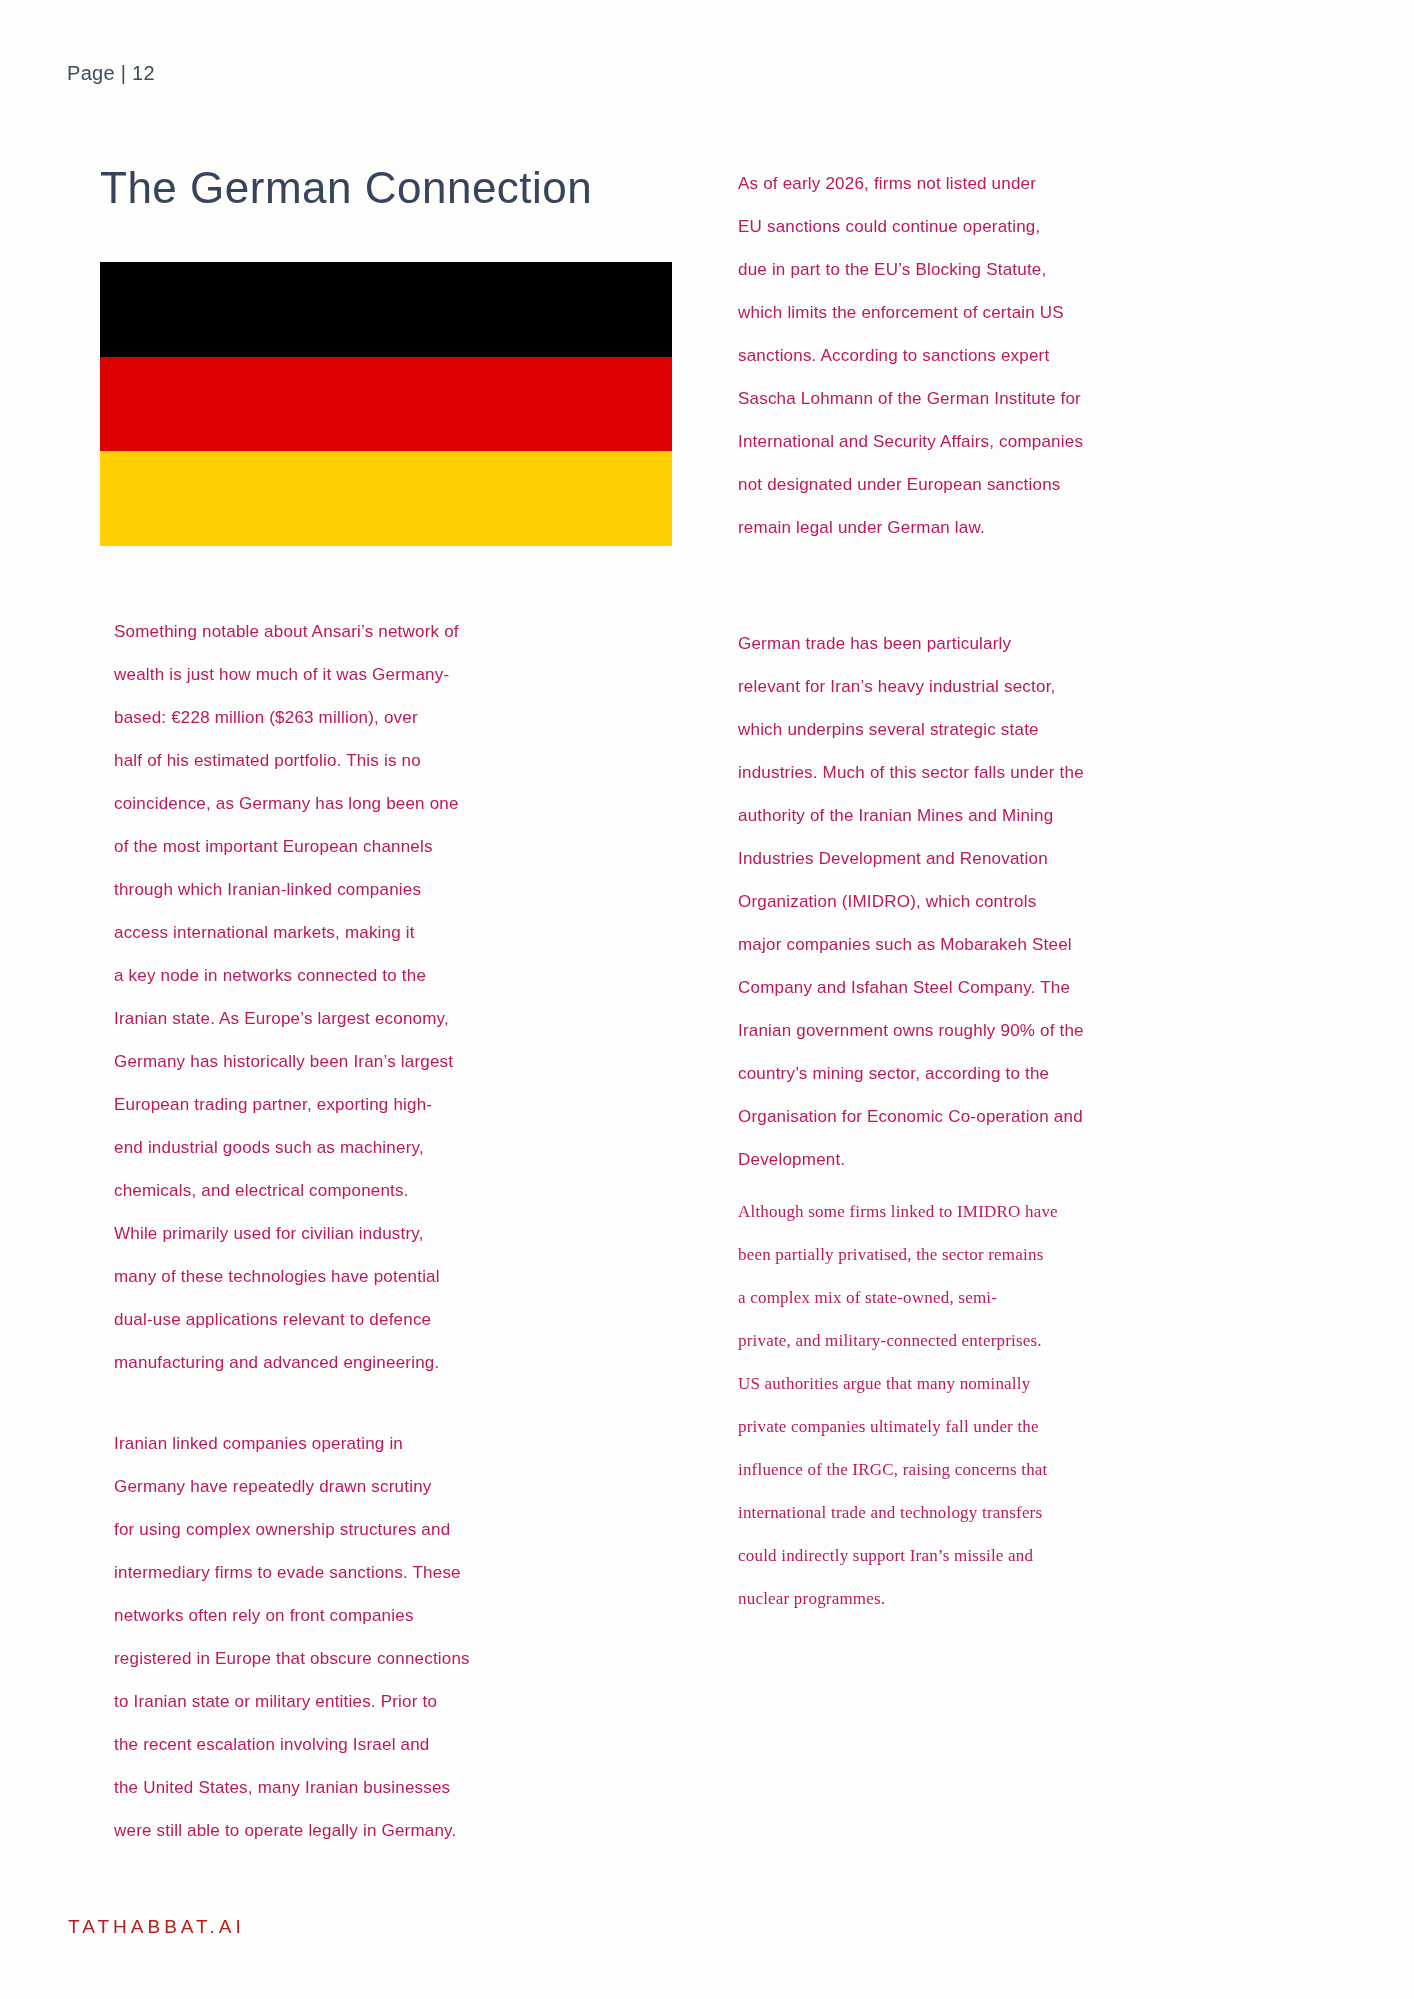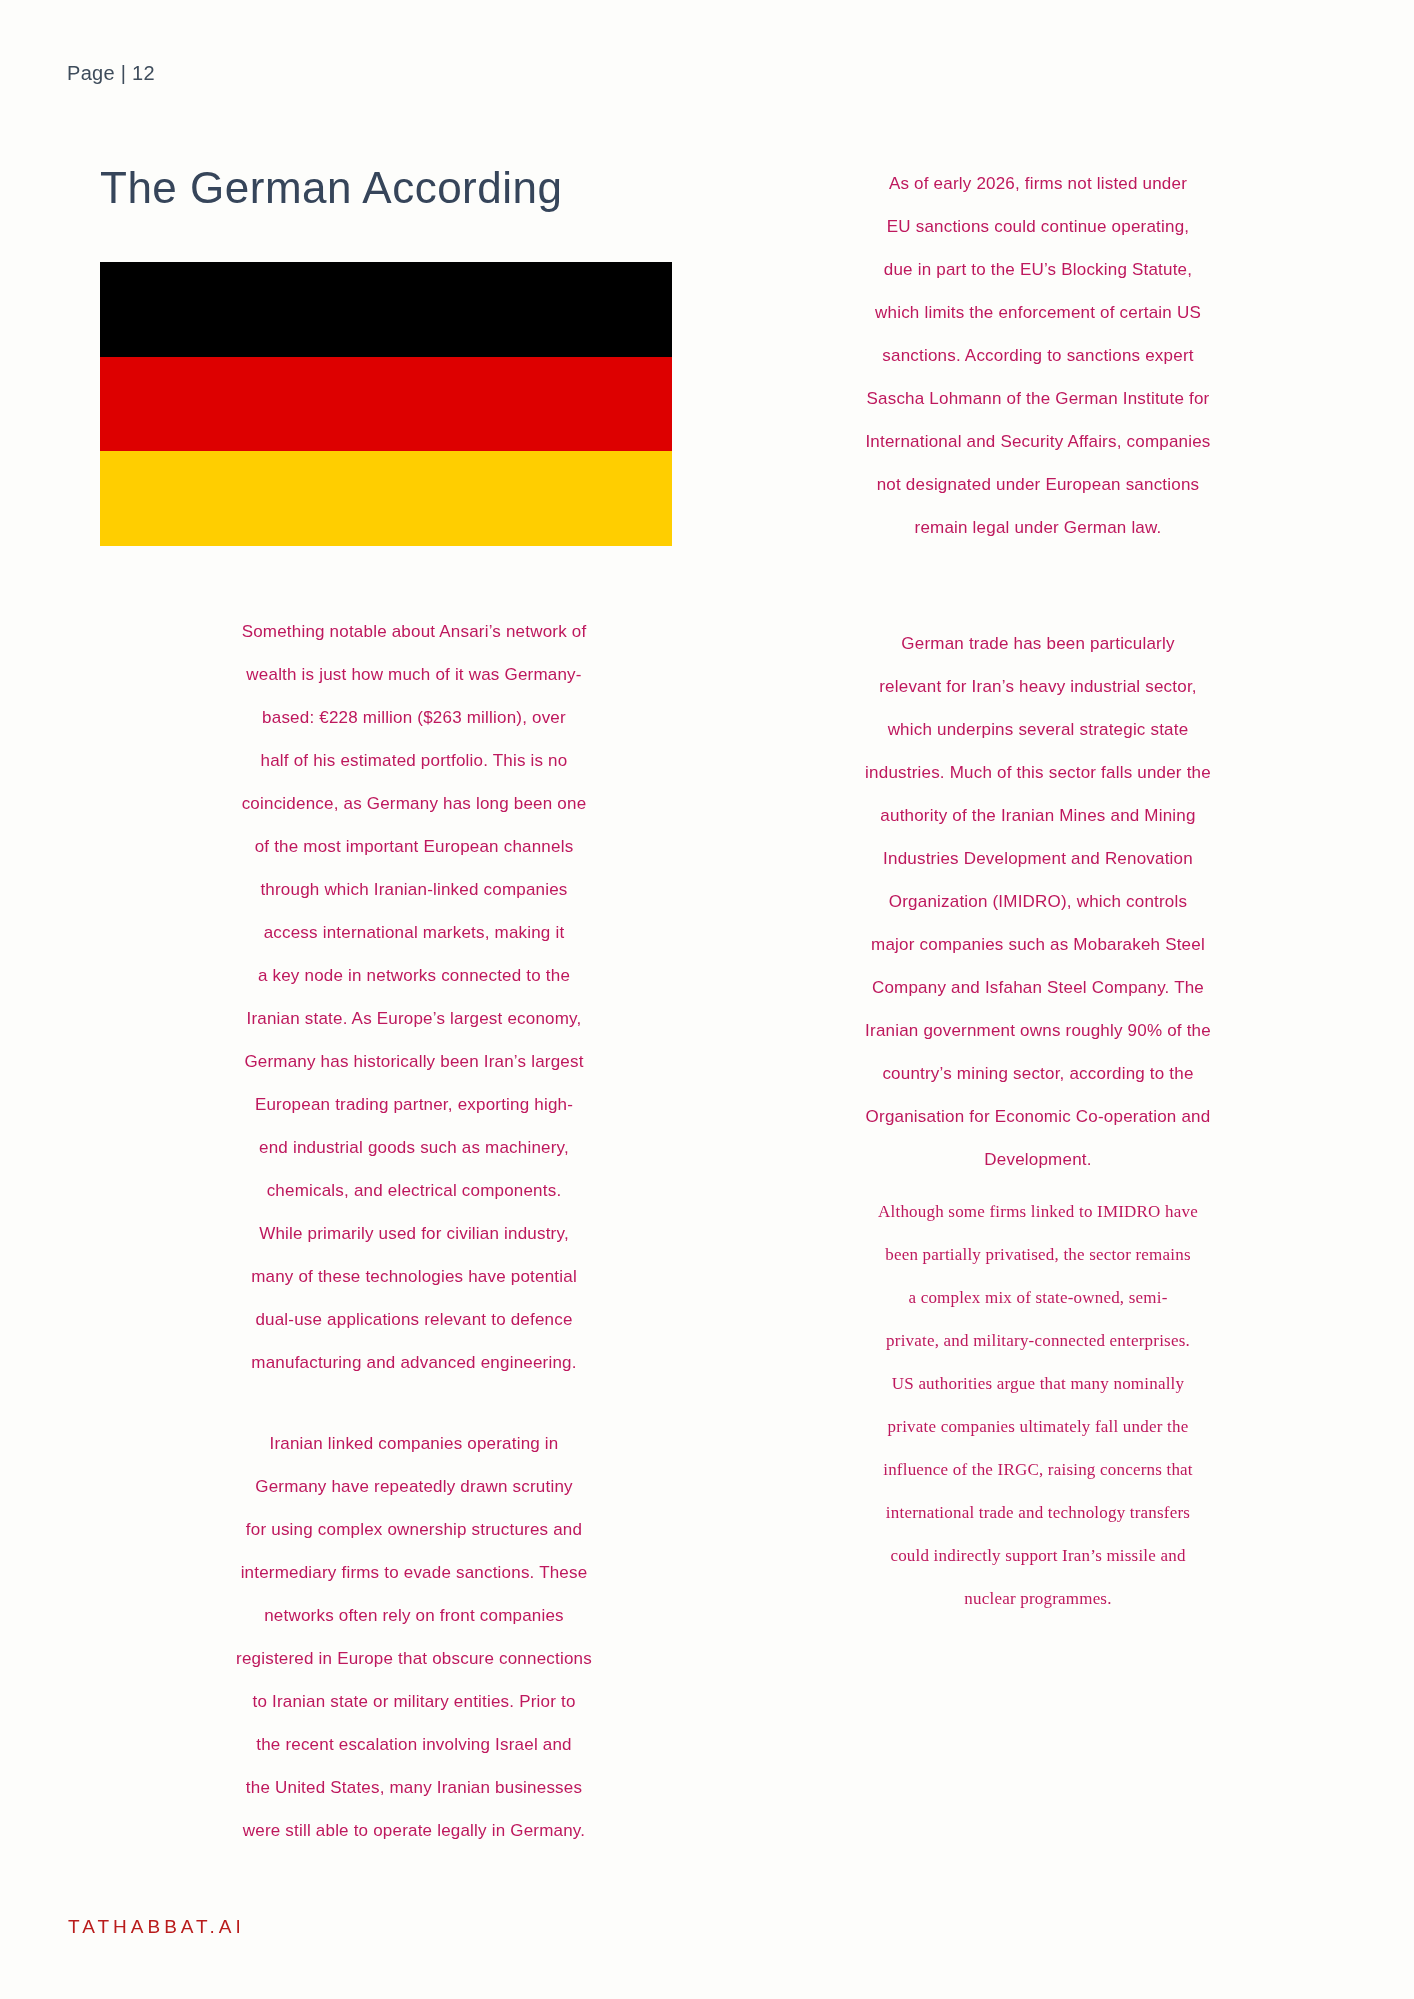--- a/index.html
+++ b/index.html
@@ -1,15 +1,15 @@
 <!DOCTYPE html>
 <html><head>
 <meta charset="utf-8">
 <style>
-  * { margin: 0; padding: 0; box-sizing: border-box; text-align: center; }
+  * { margin: 0; padding: 0; box-sizing: border-box; }
   html, body { background: #ffffff; }
   body { font-family: "Liberation Sans", sans-serif; }
 
   .page {
     position: relative;
     width: 1414px;
     height: 1999px;
     background: #fdfdfb;
     overflow: hidden;
   }
@@ -72,21 +72,21 @@
     color: #b91c1c;
   }
 </style>
 </head>
 <body>
 
 <div class="page">
 
   <div class="page-number">Page | 12</div>
 
-  <h1 class="title">The German According</h1>
+  <h1 class="title">The German Connection</h1>
 
   <div class="flag">
     <div class="stripe" style="background-color: rgb(0, 0, 0);"></div>
     <div class="stripe" style="background-color: rgb(221, 0, 0);"></div>
     <div class="stripe" style="background-color: rgb(255, 206, 0);"></div>
   </div>
 
   <p class="body-para col-left left-p1">Something notable about Ansari’s network of
 wealth is just how much of it was Germany-
 based: €228 million ($263 million), over

